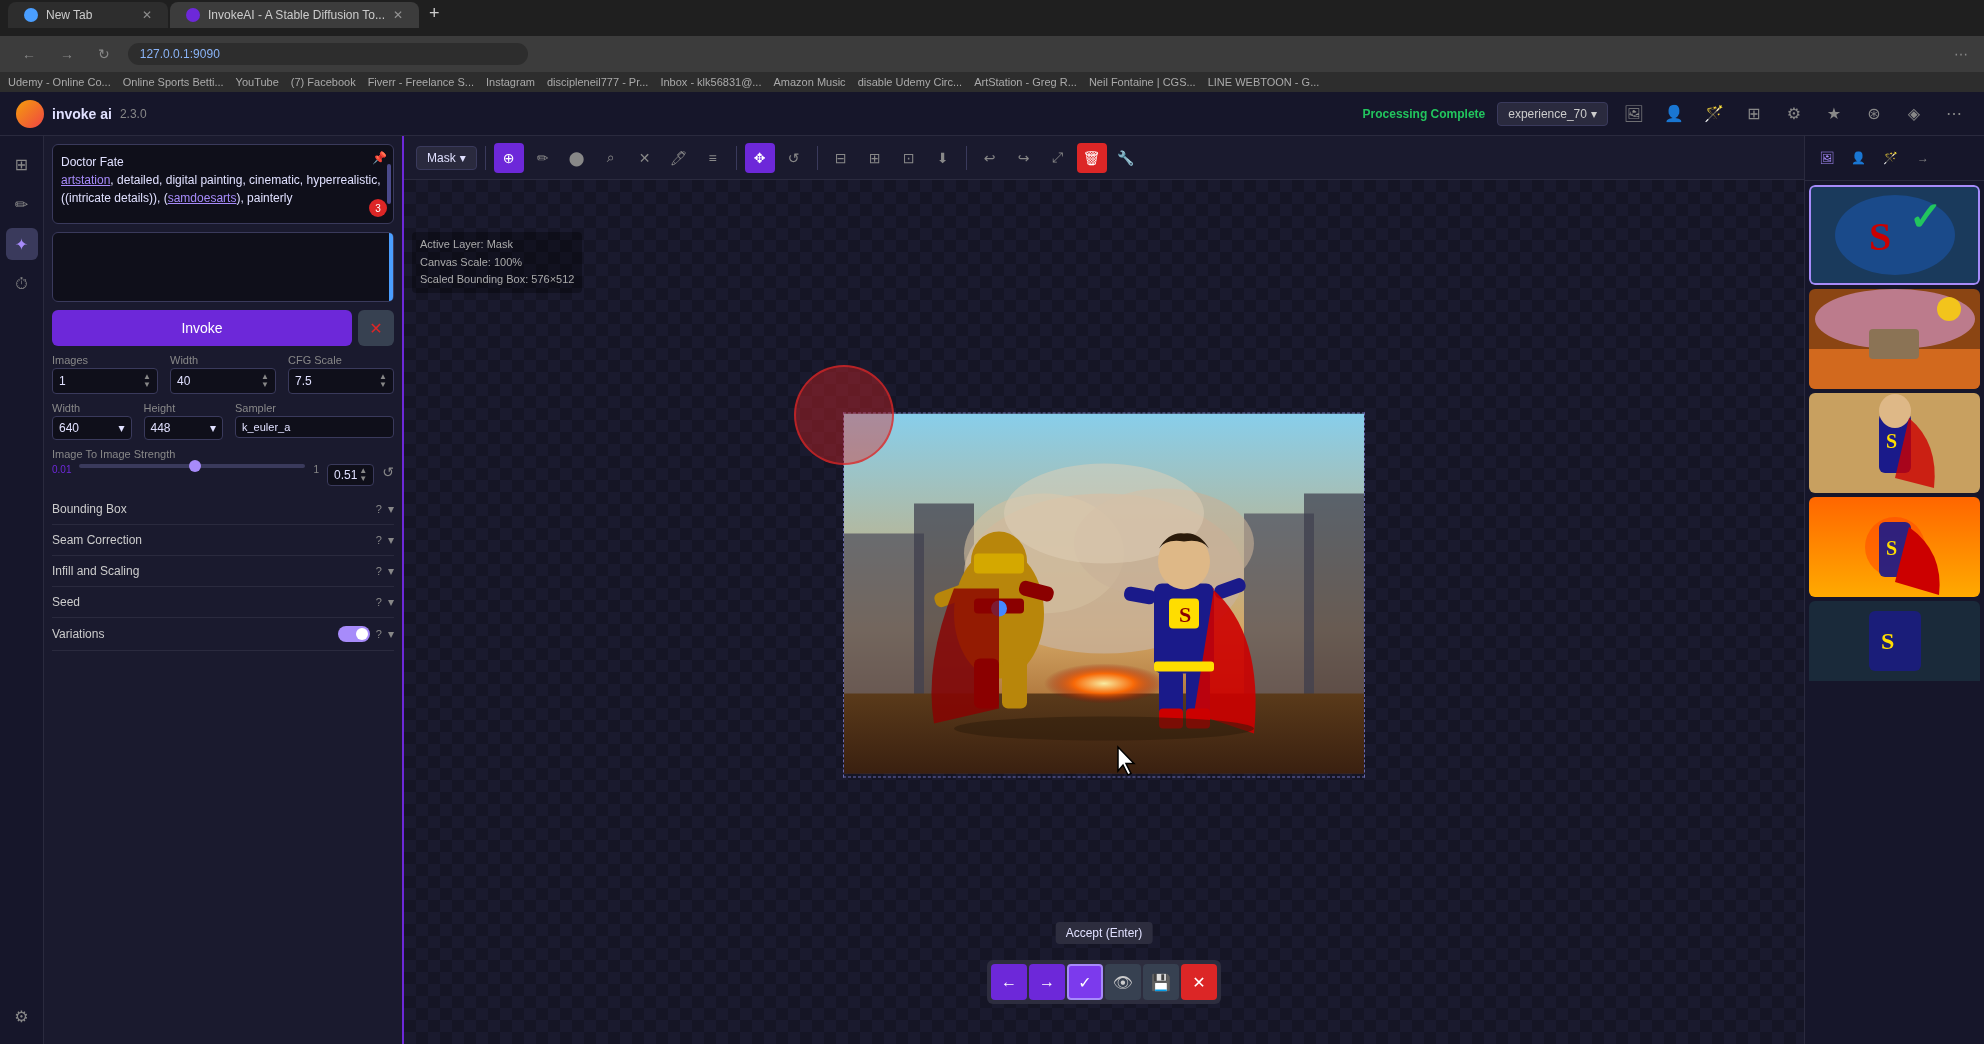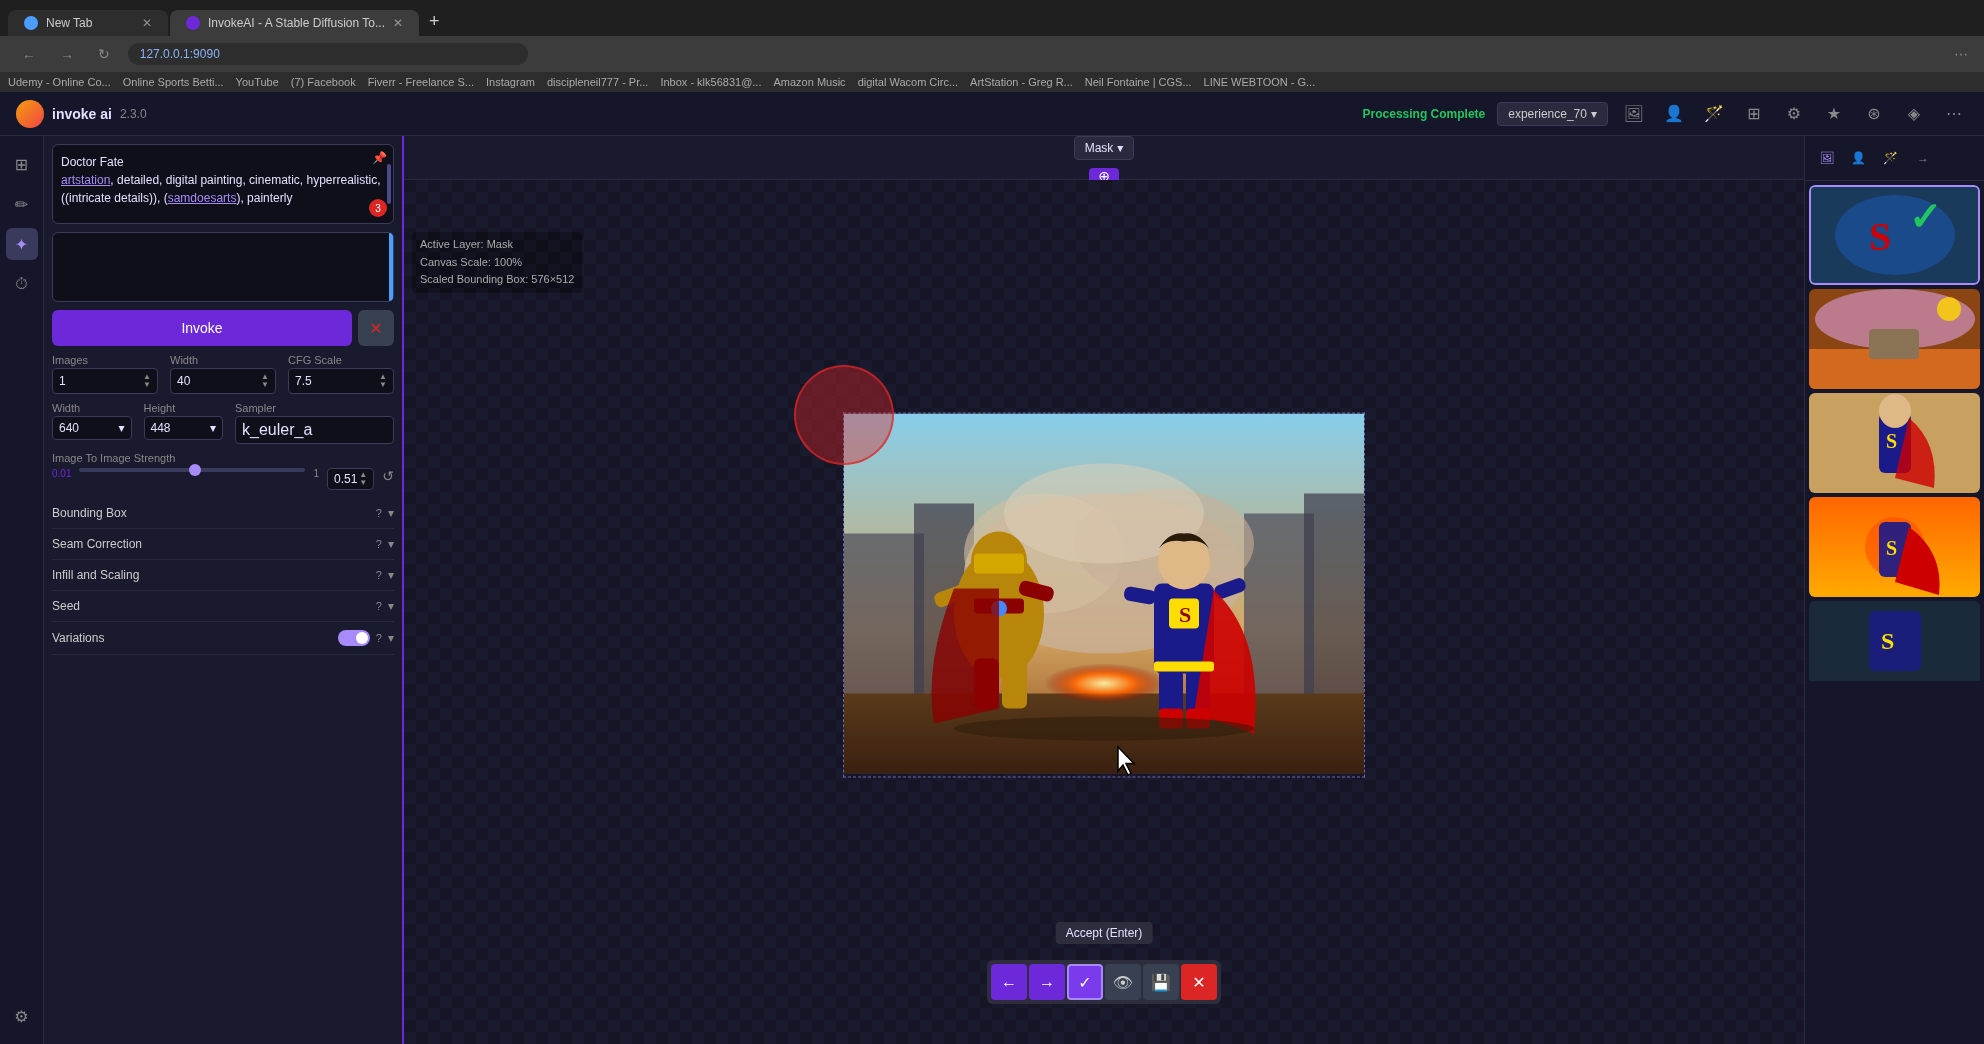--- a/index.html
+++ b/index.html
@@ -1,20 +1,20 @@
 <!DOCTYPE html>
 <html><head>
   <meta charset="utf-8">
   <style>
     * { box-sizing: border-box; margin: 0; padding: 0; }
     body { background: #1a1a2e; color: #ccc; font-family: 'Segoe UI', sans-serif; font-size: 12px; overflow: hidden; width: 1984px; height: 1044px; }
 
     
     .browser-chrome { background: #2d2d2d; height: 92px; }
-    .tab-bar { background: #1f1f1f; height: 36px; display: flex; align-items: flex-end; padding: 0 8px; gap: 2px; }
+    .tab-bar { background: #1f1f1f; height: 36px; display: flex; align-items: flex-end; padding: 8px 8px; gap: 2px; }
     .tab { background: #2d2d2d; border-radius: 8px 8px 0 0; padding: 6px 16px; font-size: 12px; color: #ccc; display: flex; align-items: center; gap: 8px; min-width: 160px; }
     .tab.active { background: #3c3c3c; }
     .tab-icon { width: 14px; height: 14px; background: #4a9eff; border-radius: 50%; }
     .tab-close { margin-left: auto; opacity: 0.6; cursor: pointer; }
     .new-tab-btn { background: transparent; border: none; color: #ccc; font-size: 18px; cursor: pointer; padding: 4px 8px; }
     .address-bar { background: #3c3c3c; height: 36px; display: flex; align-items: center; padding: 4px 16px; gap: 12px; }
     .nav-btn { color: #888; font-size: 14px; cursor: pointer; padding: 2px 6px; }
     .url-box { background: #2d2d2d; border-radius: 20px; padding: 4px 12px; flex: 1; max-width: 400px; color: #8ab4f8; font-size: 12px; }
     .bookmarks-bar { background: #2d2d2d; height: 20px; display: flex; align-items: center; padding: 0 8px; gap: 12px; font-size: 11px; color: #aaa; overflow: hidden; }
     .bookmark-item { white-space: nowrap; cursor: pointer; }
@@ -49,21 +49,21 @@
     
     .settings-grid { padding: 0 8px; display: grid; grid-template-columns: 1fr 1fr 1fr; gap: 6px 12px; margin-bottom: 8px; }
     .setting-group { }
     .setting-label { color: #888; font-size: 11px; margin-bottom: 2px; }
     .setting-input { background: #0f0f1a; border: 1px solid #3a3a5c; border-radius: 4px; padding: 4px 6px; color: #e0e0ff; font-size: 12px; width: 100%; display: flex; align-items: center; justify-content: space-between; }
     .spinner { display: flex; flex-direction: column; }
     .spin-btn { font-size: 8px; color: #888; cursor: pointer; line-height: 1; }
 
     
     .whs-row { padding: 0 8px; display: grid; grid-template-columns: 1fr 1fr 2fr; gap: 6px 12px; margin-bottom: 8px; }
-    .select-input { background: #0f0f1a; border: 1px solid #3a3a5c; border-radius: 4px; padding: 4px 6px; color: #e0e0ff; font-size: 16px; width: 100%; cursor: pointer; }
+    .select-input { background: #0f0f1a; border: 1px solid #3a3a5c; border-radius: 4px; padding: 4px 6px; color: #e0e0ff; font-size: 11px; width: 100%; cursor: pointer; }
 
     
     .strength-section { padding: 0 8px 8px; }
     .strength-label { color: #888; font-size: 11px; margin-bottom: 4px; }
     .slider-row { display: flex; align-items: flex-start; gap: 8px; }
     .slider { width: 100%; height: 4px; background: #3a3a5c; border-radius: 2px; outline: none; -webkit-appearance: none; }
     .slider::-webkit-slider-thumb { -webkit-appearance: none; width: 12px; height: 12px; border-radius: 50%; background: #a78bfa; cursor: pointer; }
     .slider-min { font-size: 10px; color: #6d28d9; }
     .slider-max { font-size: 10px; color: #888; }
     .strength-value { background: #0f0f1a; border: 1px solid #3a3a5c; border-radius: 4px; padding: 2px 6px; color: #e0e0ff; font-size: 12px; width: 60px; display: flex; align-items: center; gap: 2px; }
@@ -75,21 +75,21 @@
     .accordion-title { color: #ccc; font-size: 12px; flex: 1; }
     .accordion-icon { color: #888; font-size: 12px; }
     .help-icon { color: #888; font-size: 11px; cursor: pointer; }
     .toggle-switch { width: 32px; height: 16px; background: #a78bfa; border-radius: 8px; position: relative; cursor: pointer; }
     .toggle-knob { width: 12px; height: 12px; background: white; border-radius: 50%; position: absolute; top: 2px; right: 2px; }
 
     
     .canvas-area { flex: 1; display: flex; flex-direction: column; background: #0d0d1a; position: relative; }
     
     
-    .toolbar { background: #1a1a2e; border-bottom: 1px solid #2a2a3e; height: 44px; display: flex; align-items: center; padding: 0 12px; gap: 4px; flex-direction: column; }
+    .toolbar { background: #1a1a2e; border-bottom: 1px solid #2a2a3e; height: 44px; display: flex; align-items: center; padding: 0 12px; gap: 4px; }
     .toolbar-separator { width: 1px; height: 24px; background: #3a3a5c; margin: 0 4px; }
     .tool-btn { width: 30px; height: 30px; display: flex; align-items: center; justify-content: center; border-radius: 4px; cursor: pointer; color: #888; font-size: 14px; background: transparent; border: none; }
     .tool-btn.active { background: #6d28d9; color: white; }
     .tool-btn.danger { background: #dc2626; color: white; }
     .mask-dropdown { background: #2a2a3e; border: 1px solid #3a3a5c; border-radius: 4px; padding: 4px 10px; color: #e0e0ff; cursor: pointer; font-size: 12px; display: flex; align-items: center; gap: 4px; }
 
     
     .canvas-info { position: absolute; top: 52px; left: 8px; z-index: 10; color: #aaa; font-size: 11px; line-height: 1.6; background: rgba(0,0,0,0.3); padding: 4px 8px; border-radius: 4px; }
 
     
@@ -149,21 +149,21 @@
   <div class="bookmarks-bar">
     <span class="bookmark-item">Udemy - Online Co...</span>
     <span class="bookmark-item">Online Sports Betti...</span>
     <span class="bookmark-item">YouTube</span>
     <span class="bookmark-item">(7) Facebook</span>
     <span class="bookmark-item">Fiverr - Freelance S...</span>
     <span class="bookmark-item">Instagram</span>
     <span class="bookmark-item">discipleneil777 - Pr...</span>
     <span class="bookmark-item">Inbox - klk56831@...</span>
     <span class="bookmark-item">Amazon Music</span>
-    <span class="bookmark-item">digital Wacom Circ...</span>
+    <span class="bookmark-item">disable Udemy Circ...</span>
     <span class="bookmark-item">ArtStation - Greg R...</span>
     <span class="bookmark-item">Neil Fontaine | CGS...</span>
     <span class="bookmark-item">LINE WEBTOON - G...</span>
   </div>
 </div>
 
 <div class="app">
 
   <div style="position:absolute;top:92px;left:0;right:0;height:44px;background:#16162a;border-bottom:1px solid #2a2a3e;display:flex;align-items:center;padding:0 16px;gap:12px;z-index:50;">
     <div class="app-logo">

